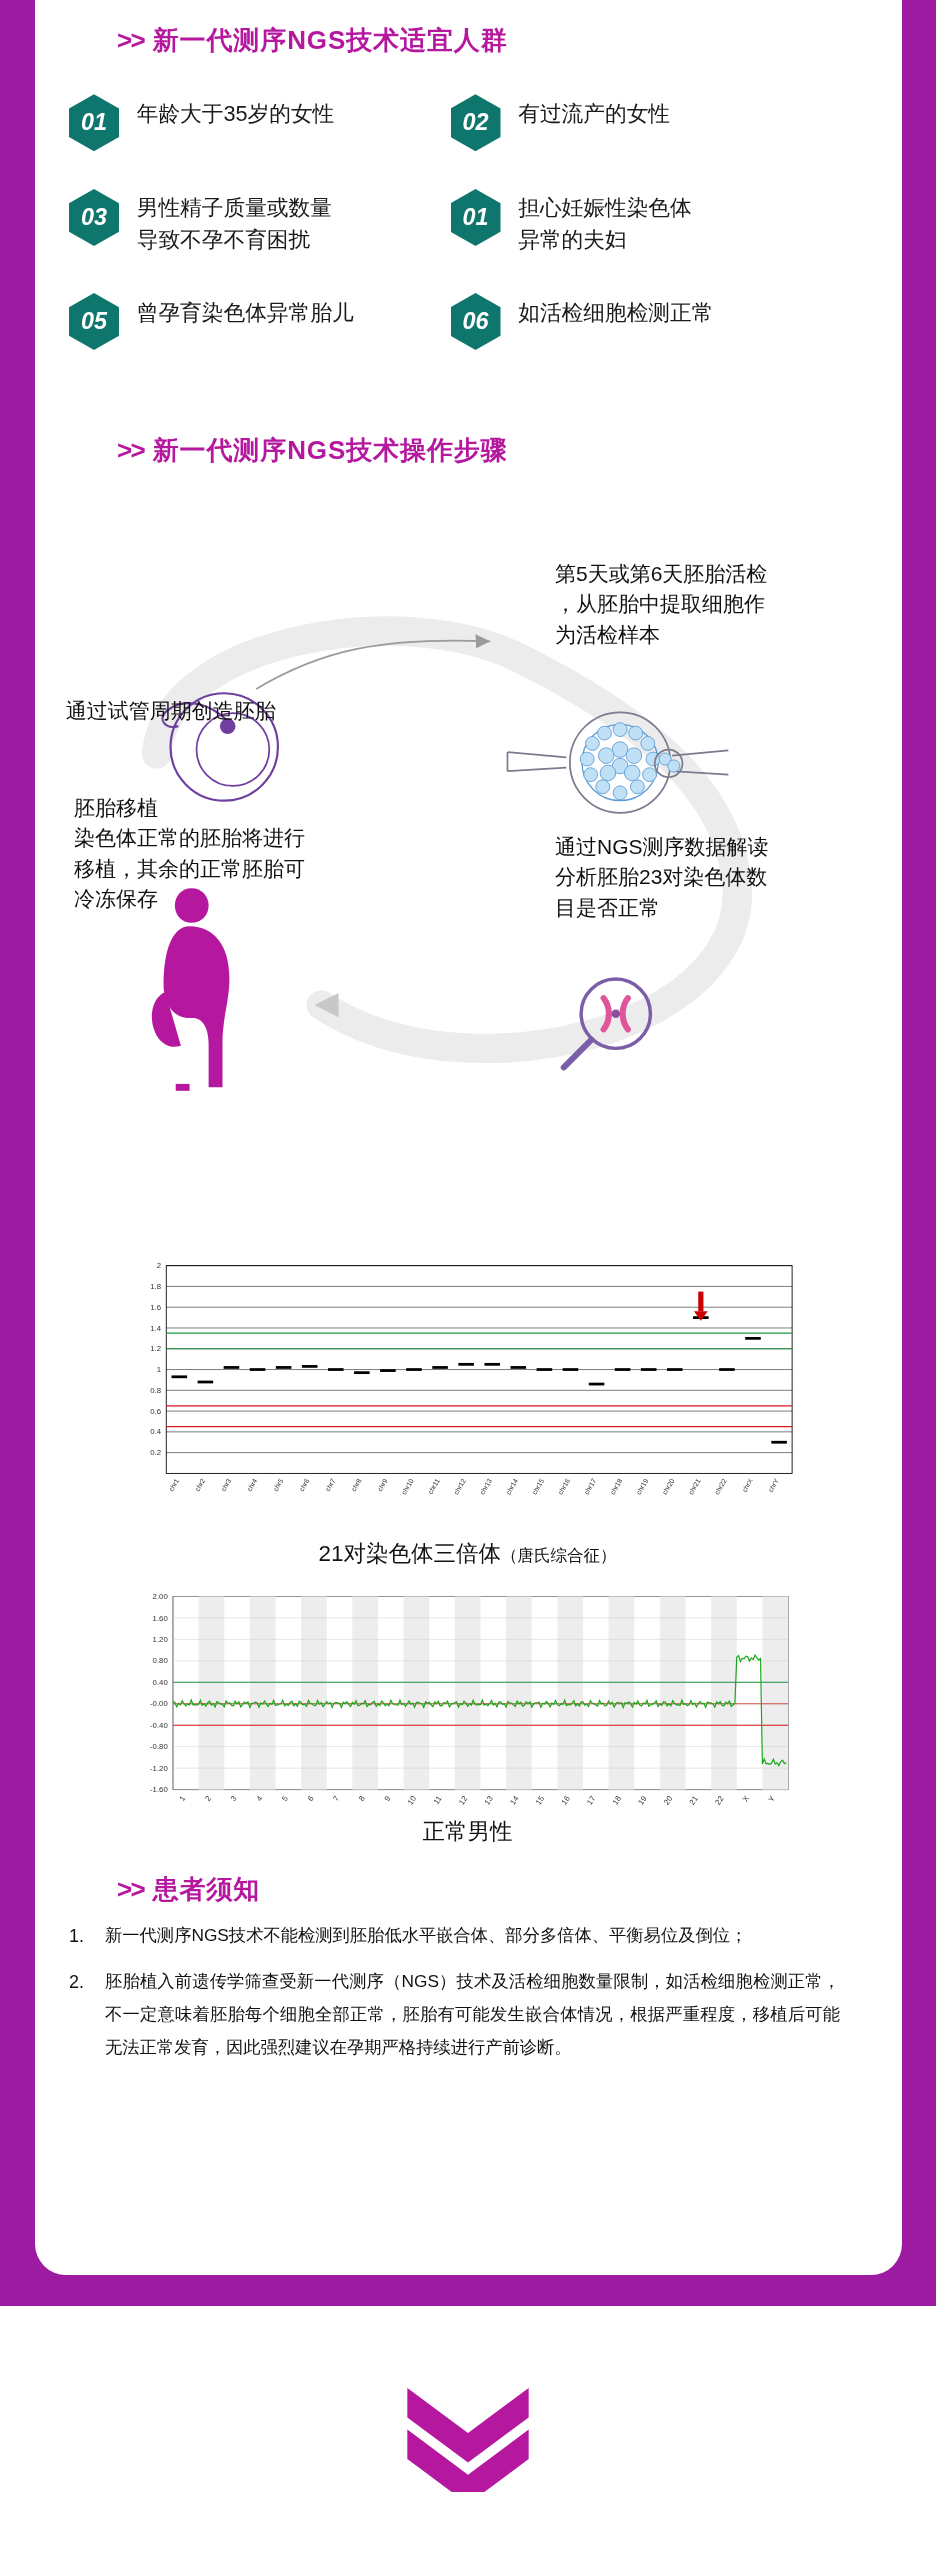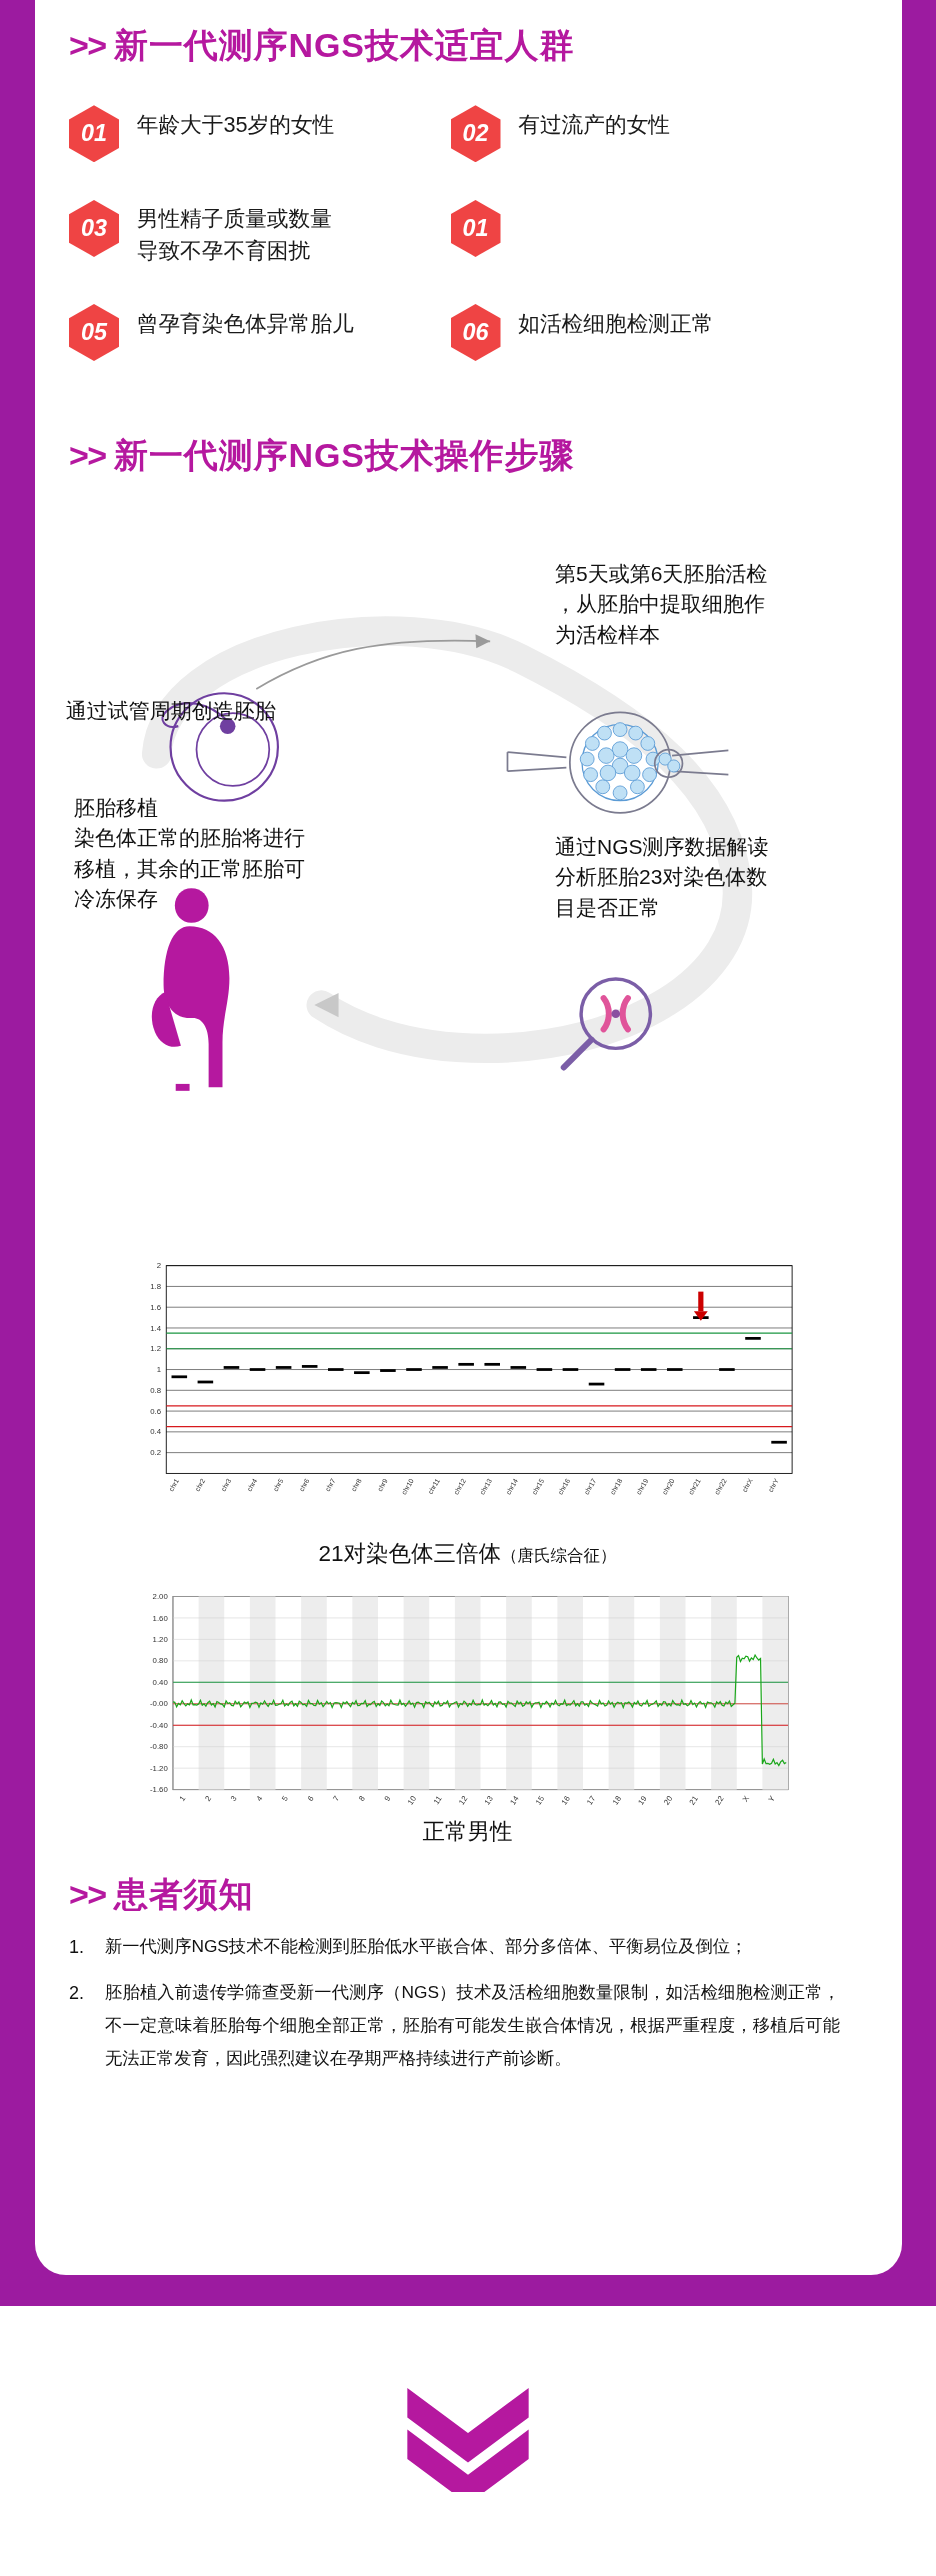--- a/index.html
+++ b/index.html
@@ -17,36 +17,37 @@
     background:#9c1ba0;
   }
   .card {
     position:absolute;
     left:35px; top:0; width:867px; height:2275px;
     background:#ffffff;
     border-radius: 0 0 31px 31px;
   }
   .section-title {
     color:#b5189f;
-    font-size:34px;
+    font-size:26px;
     font-weight:bold;
     letter-spacing:0.9px;
+    margin-left:48px;
   }
   .chev { color:#b5189f; font-weight:bold; letter-spacing:-1.7px; margin-right:8.7px;}
 
   
   #sec1 { position:absolute; left:69px; top:22.5px; width:763px; }
   .grid2 { display:flex; flex-wrap:wrap; margin-top:35px; }
   .item {
     width:50%; display:flex; align-items:flex-start; margin-bottom:36px;
   }
   .hexwrap { width:59px; flex:0 0 59px; }
   .hex {
     width:50px; height:57px;
-    background:#ef4444;
+    background:#0f766e;
     clip-path: polygon(50% 0%, 100% 25%, 100% 75%, 50% 100%, 0% 75%, 0% 25%);
     color:#fff;
     font-size:23.4px; font-weight:bold; font-style:italic;
     display:flex; align-items:center; justify-content:center;
     margin-top:1.7px;
   }
   .item-text {
     font-size:21.7px; color:#1a1a1a; line-height:1.45; padding-left:8.7px; padding-top:5.2px;
   }
 
@@ -98,20 +99,22 @@
       <div class="hexwrap">
           <div class="hex">03</div>
         </div>
       <div class="item-text" style="white-space:pre-line">男性精子质量或数量
 导致不孕不育困扰</div>
     </div>
     <div class="item">
       <div class="hexwrap">
           <div class="hex">01</div>
         </div>
+      <div class="item-text" style="white-space:pre-line">担心妊娠性染色体
+异常的夫妇</div>
     </div>
     <div class="item">
       <div class="hexwrap">
           <div class="hex">05</div>
         </div>
       <div class="item-text" style="white-space:pre-line">曾孕育染色体异常胎儿</div>
     </div>
     <div class="item">
       <div class="hexwrap">
           <div class="hex">06</div>

